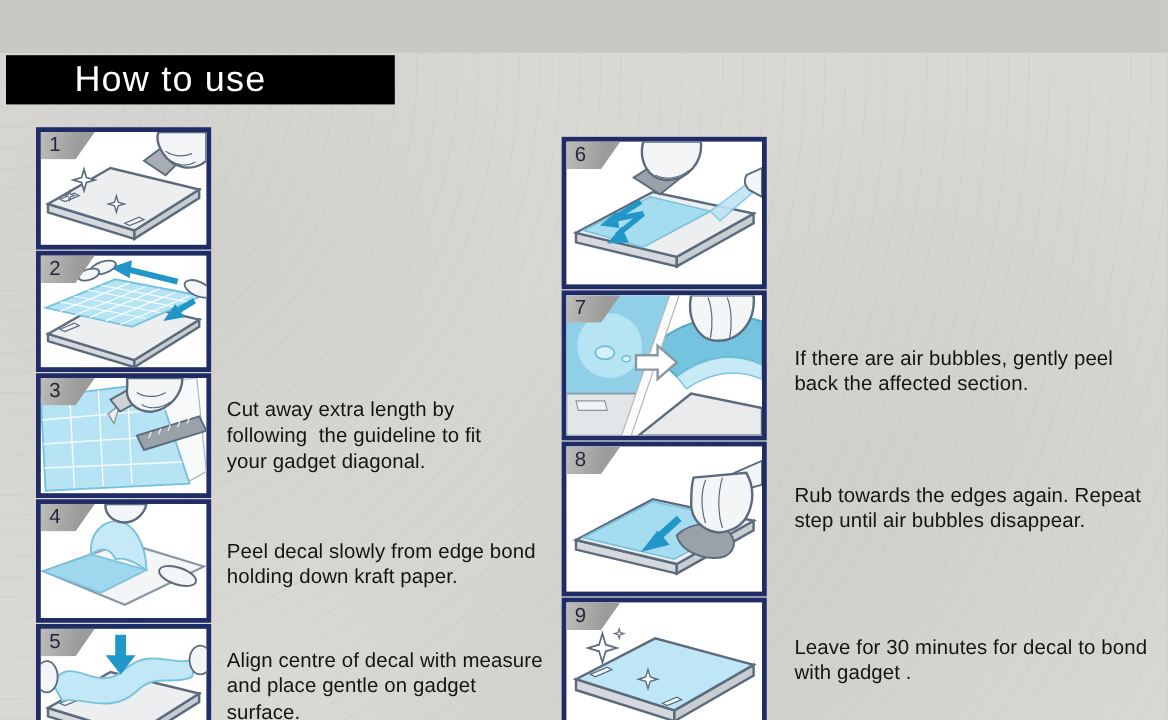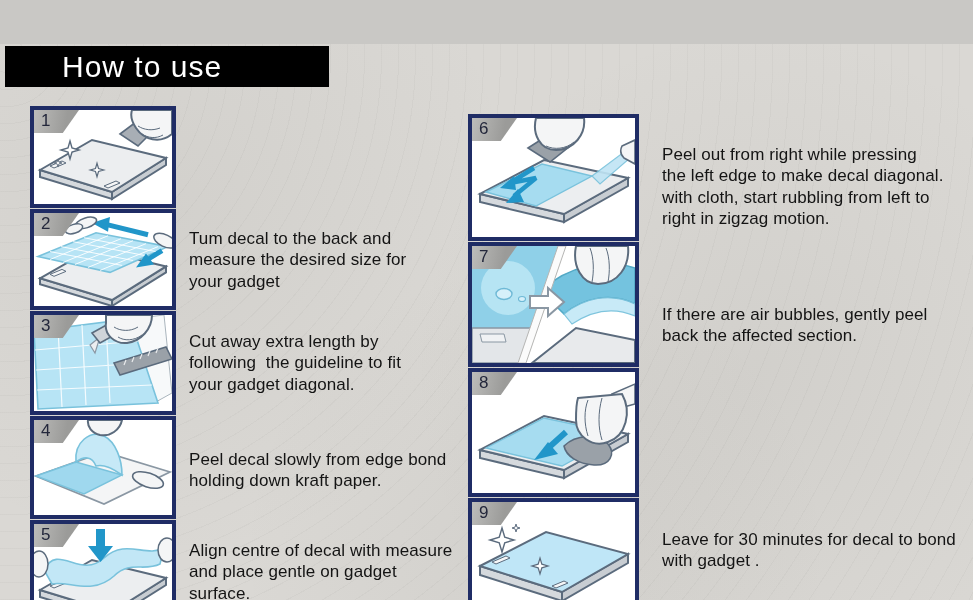--- a/index.html
+++ b/index.html
@@ -45,21 +45,21 @@
   .p7{left:468px;top:198px;width:171px;height:125px}
   .p8{left:468px;top:324px;width:171px;height:129px}
   .p9{left:468px;top:454px;width:171px;height:127px}
   
   .t1{left:189px;top:92px;width:290px}
   .t2{left:189px;top:184px;width:290px}
   .t3{left:189px;top:287px;width:290px}
   .t4{left:189px;top:405px;width:300px}
   .t5{left:189px;top:496px;width:300px}
   .t6{left:662px;top:100px;width:308px}
-  .t7{left:662px;top:260px;width:308px}
+  .t7{left:662px;top:244px;width:308px}
   .t8{left:662px;top:358px;width:312px}
   .t9{left:662px;top:485px;width:312px}
 </style>
 </head>
 <body>
 
 <div class="page">
 
   <div class="banner">
     <span>How to use</span>
@@ -107,23 +107,20 @@
         <line x1="128" y1="38" x2="112" y2="48" stroke="#2196c9" stroke-width="5"></line>
         <polygon points="102,55 112,41 120,52" fill="#2196c9"></polygon>
       </g>
       <g>
         <ellipse cx="52" cy="10" rx="11" ry="5" transform="rotate(-18 52 10)" fill="#f4f5f6" stroke="#5b6b7d" stroke-width="1.5"></ellipse>
         <ellipse cx="40" cy="16" rx="9" ry="4.5" transform="rotate(-18 40 16)" fill="#f4f5f6" stroke="#5b6b7d" stroke-width="1.5"></ellipse>
         <ellipse cx="131" cy="28" rx="12" ry="6" transform="rotate(25 131 28)" fill="#f4f5f6" stroke="#5b6b7d" stroke-width="1.5"></ellipse>
       </g>
     </svg>
   </div>
-  <div class="step-text t2">Tum decal to the back and
-measure the desired size for
-your gadget</div>
 
   <div class="panel p3">
     <div class="badge">3</div>
     <svg viewBox="0 0 138 96" preserveAspectRatio="none">
       <polygon points="96,4 130,0 138,78 120,88" fill="#f7f9fa" stroke="#aab5bd" stroke-width="1"></polygon>
       <g>
         <polygon points="0,16 96,4 124,88 4,94" fill="#b7e4f5" stroke="#79c2dc" stroke-width="1.6"></polygon>
         <path d="M1,35 L104,26 M2,55 L111,48 M3,75 L118,70 M24,13 L28,92 M48,10 L52,90 M72,7 L76,88" stroke="#fff" stroke-width="1.2" opacity=".85" fill="none"></path>
       </g>
       <g>
@@ -203,24 +200,20 @@
         <polygon points="34,85 46,71 52,84" fill="#2196c9"></polygon>
       </g>
       <g>
         <polygon points="56,30 78,16 98,28 78,44" fill="#9aa1a8" stroke="#5b6b7d" stroke-width="1.6"></polygon>
         <path d="M64,0 L112,0 C114,16 102,32 84,32 C68,32 60,16 64,0 Z" fill="#f4f5f6" stroke="#5b6b7d" stroke-width="2"></path>
         <path d="M74,28 C82,32 94,31 102,24" fill="none" stroke="#5b6b7d" stroke-width="1"></path>
       </g>
       <path d="M150,28 L163,22 L163,46 L152,40 C148,36 148,32 150,28 Z" fill="#f4f5f6" stroke="#5b6b7d" stroke-width="1.6"></path>
     </svg>
   </div>
-  <div class="step-text t6">Peel out from right while pressing
-the left edge to make decal diagonal.
-with cloth, start rubbling from left to
-right in zigzag motion.</div>
 
   <div class="panel p7">
     <div class="badge">7</div>
     <svg viewBox="0 0 163 117" preserveAspectRatio="none">
       <defs>
         <clipPath id="c7a">
             <polygon points="0,0 90,0 50,117 0,117"></polygon>
           </clipPath>
         <clipPath id="c7b">
             <polygon points="92,0 163,0 163,117 52,117"></polygon>
@@ -263,20 +256,22 @@
         <polygon points="62,88 76,70 86,82" fill="#2196c9"></polygon>
       </g>
       <g>
         <path d="M92,74 C104,62 126,62 136,72 C144,82 138,94 122,93 C106,92 94,84 92,74 Z" fill="#9aa1a8" stroke="#5b6b7d" stroke-width="1.6"></path>
         <polygon points="140,22 163,12 163,32 148,36" fill="#f4f5f6" stroke="#5b6b7d" stroke-width="1.6"></polygon>
         <path d="M106,26 L150,22 C160,40 154,64 136,70 C120,76 104,64 104,48 C104,40 104,32 106,26 Z" fill="#f4f5f6" stroke="#5b6b7d" stroke-width="2"></path>
         <path d="M116,64 C112,52 112,38 116,28 M130,68 C126,56 126,40 130,26" fill="none" stroke="#5b6b7d" stroke-width="1"></path>
       </g>
     </svg>
   </div>
+  <div class="step-text t8">Rub towards the edges again. Repeat
+step until air bubbles disappear.</div>
 
   <div class="panel p9">
     <div class="badge">9</div>
     <svg viewBox="0 0 163 119" preserveAspectRatio="none">
       <g>
         <polygon points="8,64 90,90 90,99 8,73" fill="#d5d9dd" stroke="#5b6b7d" stroke-width="2"></polygon>
         <polygon points="90,90 156,52 156,61 90,99" fill="#c8cdd2" stroke="#5b6b7d" stroke-width="2"></polygon>
         <polygon points="8,64 74,30 156,52 90,90" fill="#bfe6f7" stroke="#5b6b7d" stroke-width="2"></polygon>
         <polygon points="20,60 34,54 38,56 24,62" fill="#f5f6f7" stroke="#5b6b7d" stroke-width="1"></polygon>
         <polygon points="80,84 92,79 96,81 84,86" fill="#f5f6f7" stroke="#5b6b7d" stroke-width="1"></polygon>

